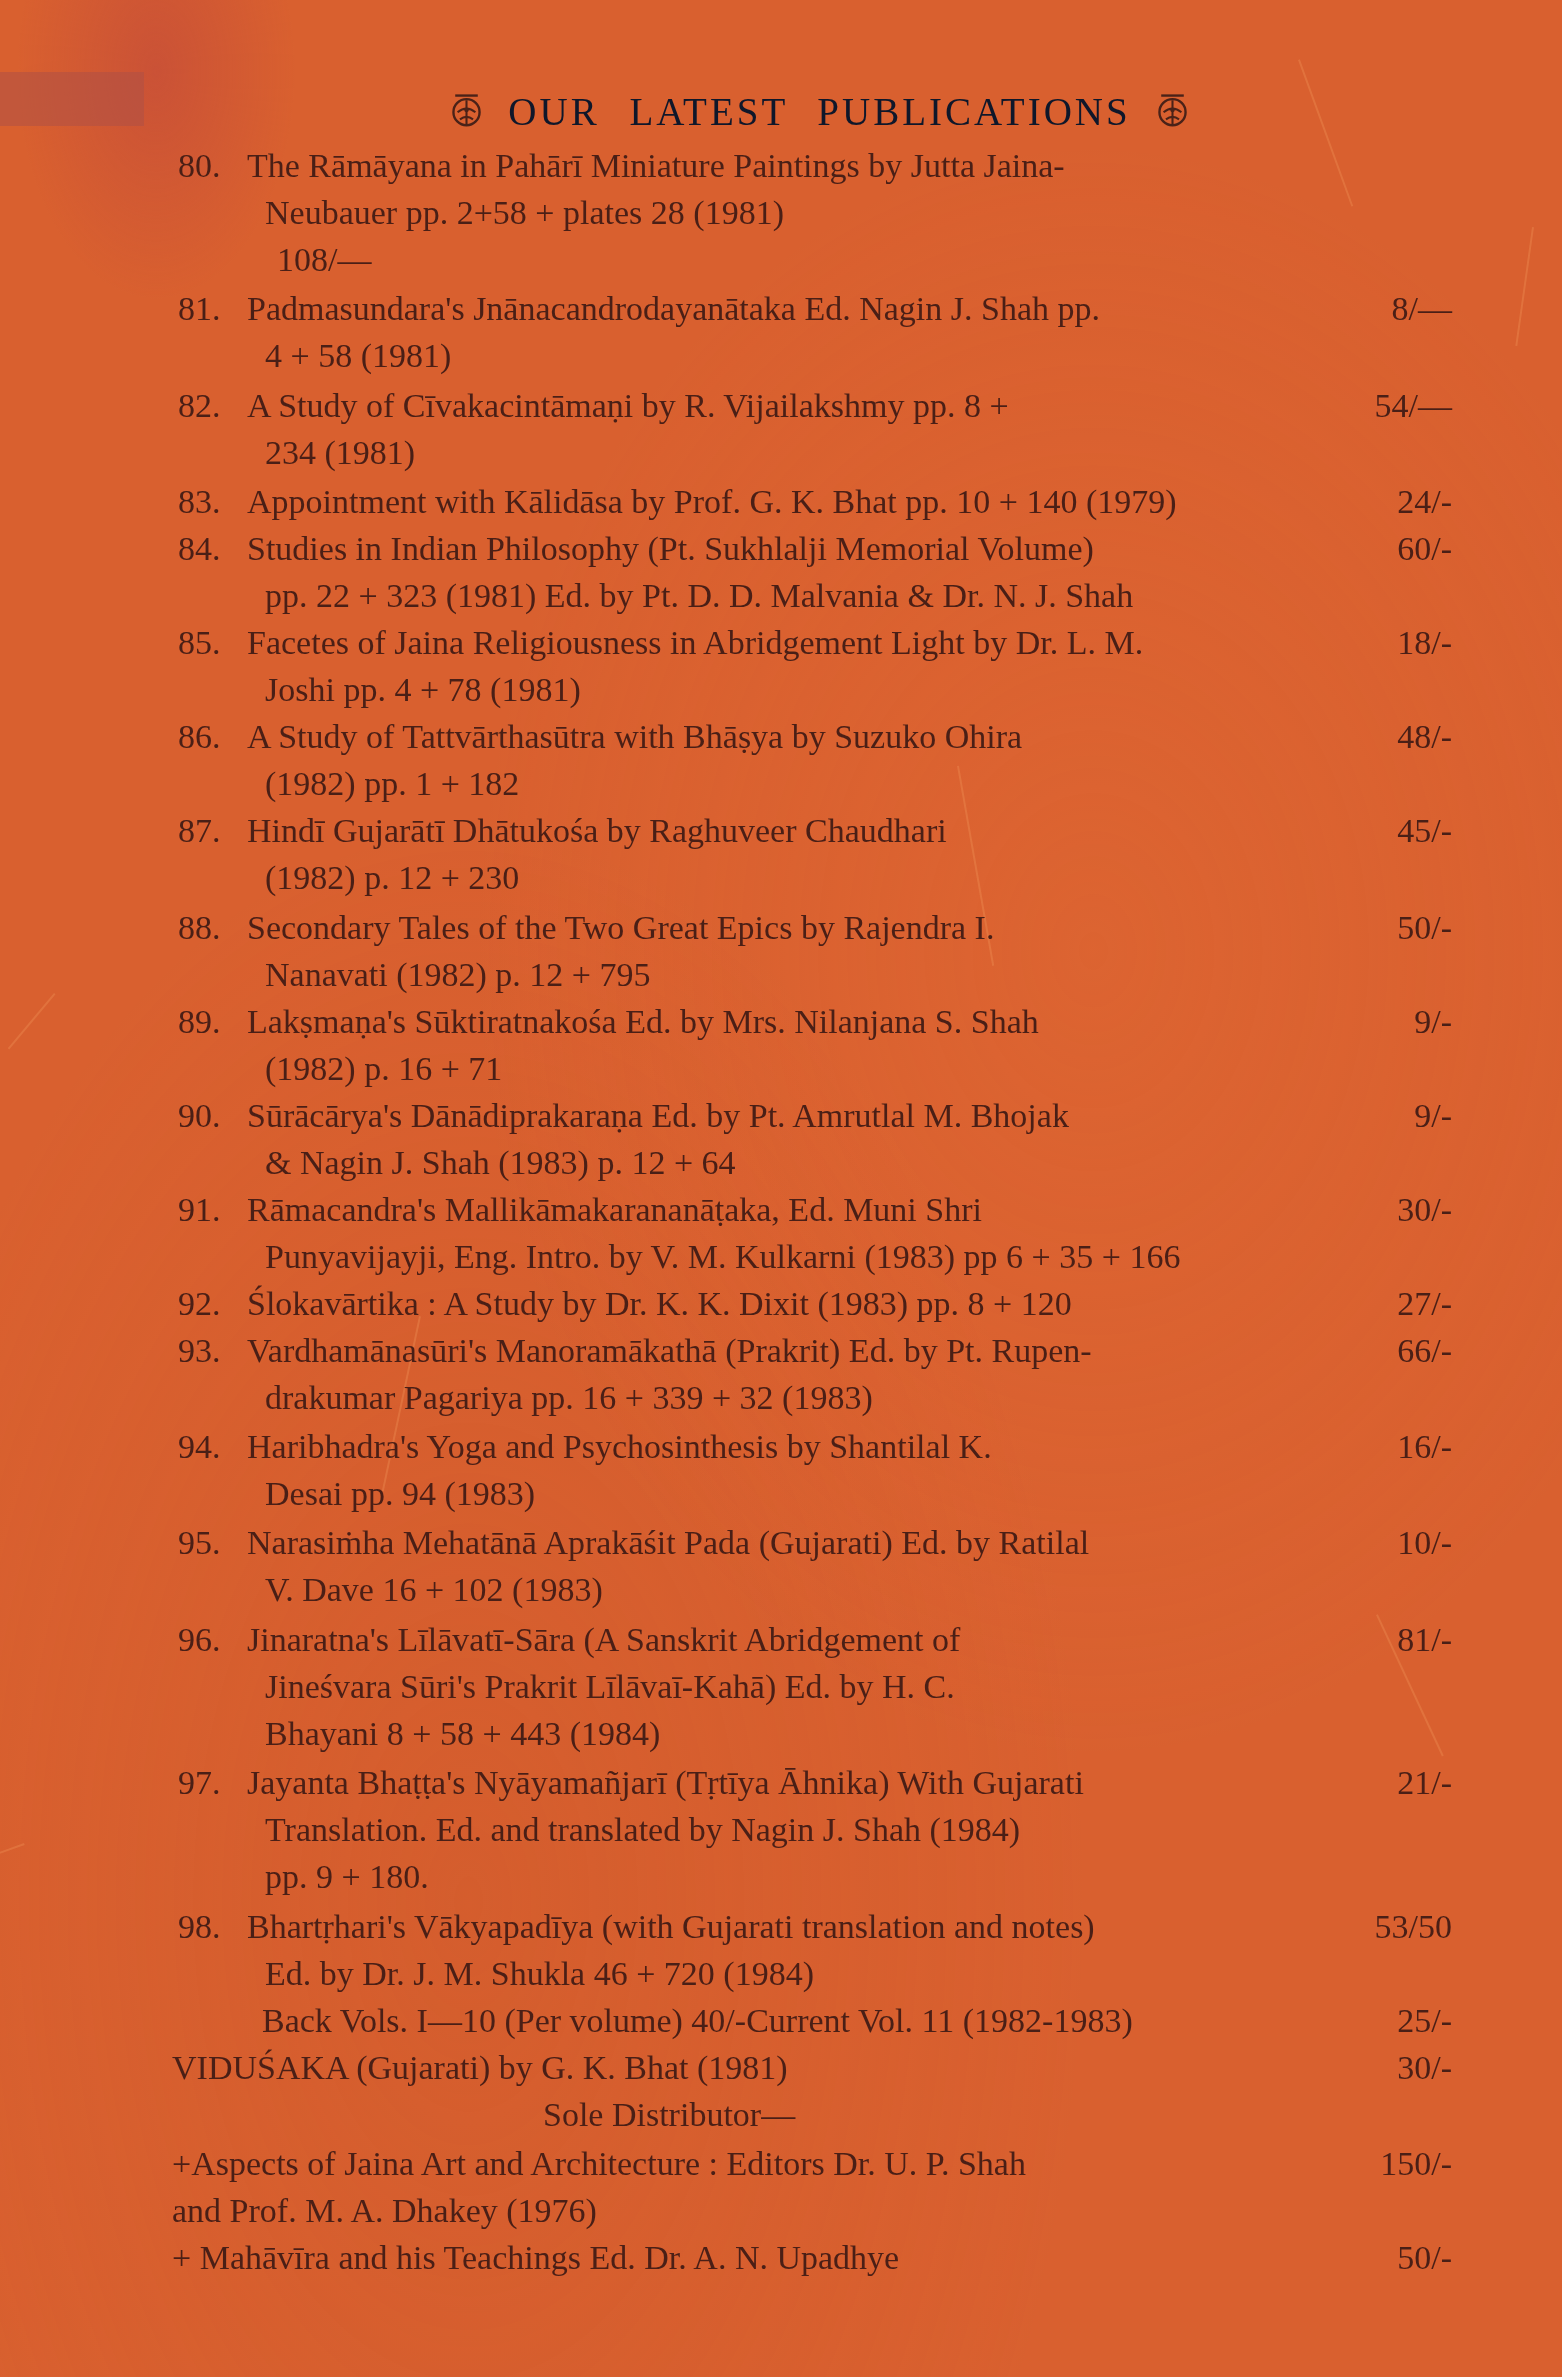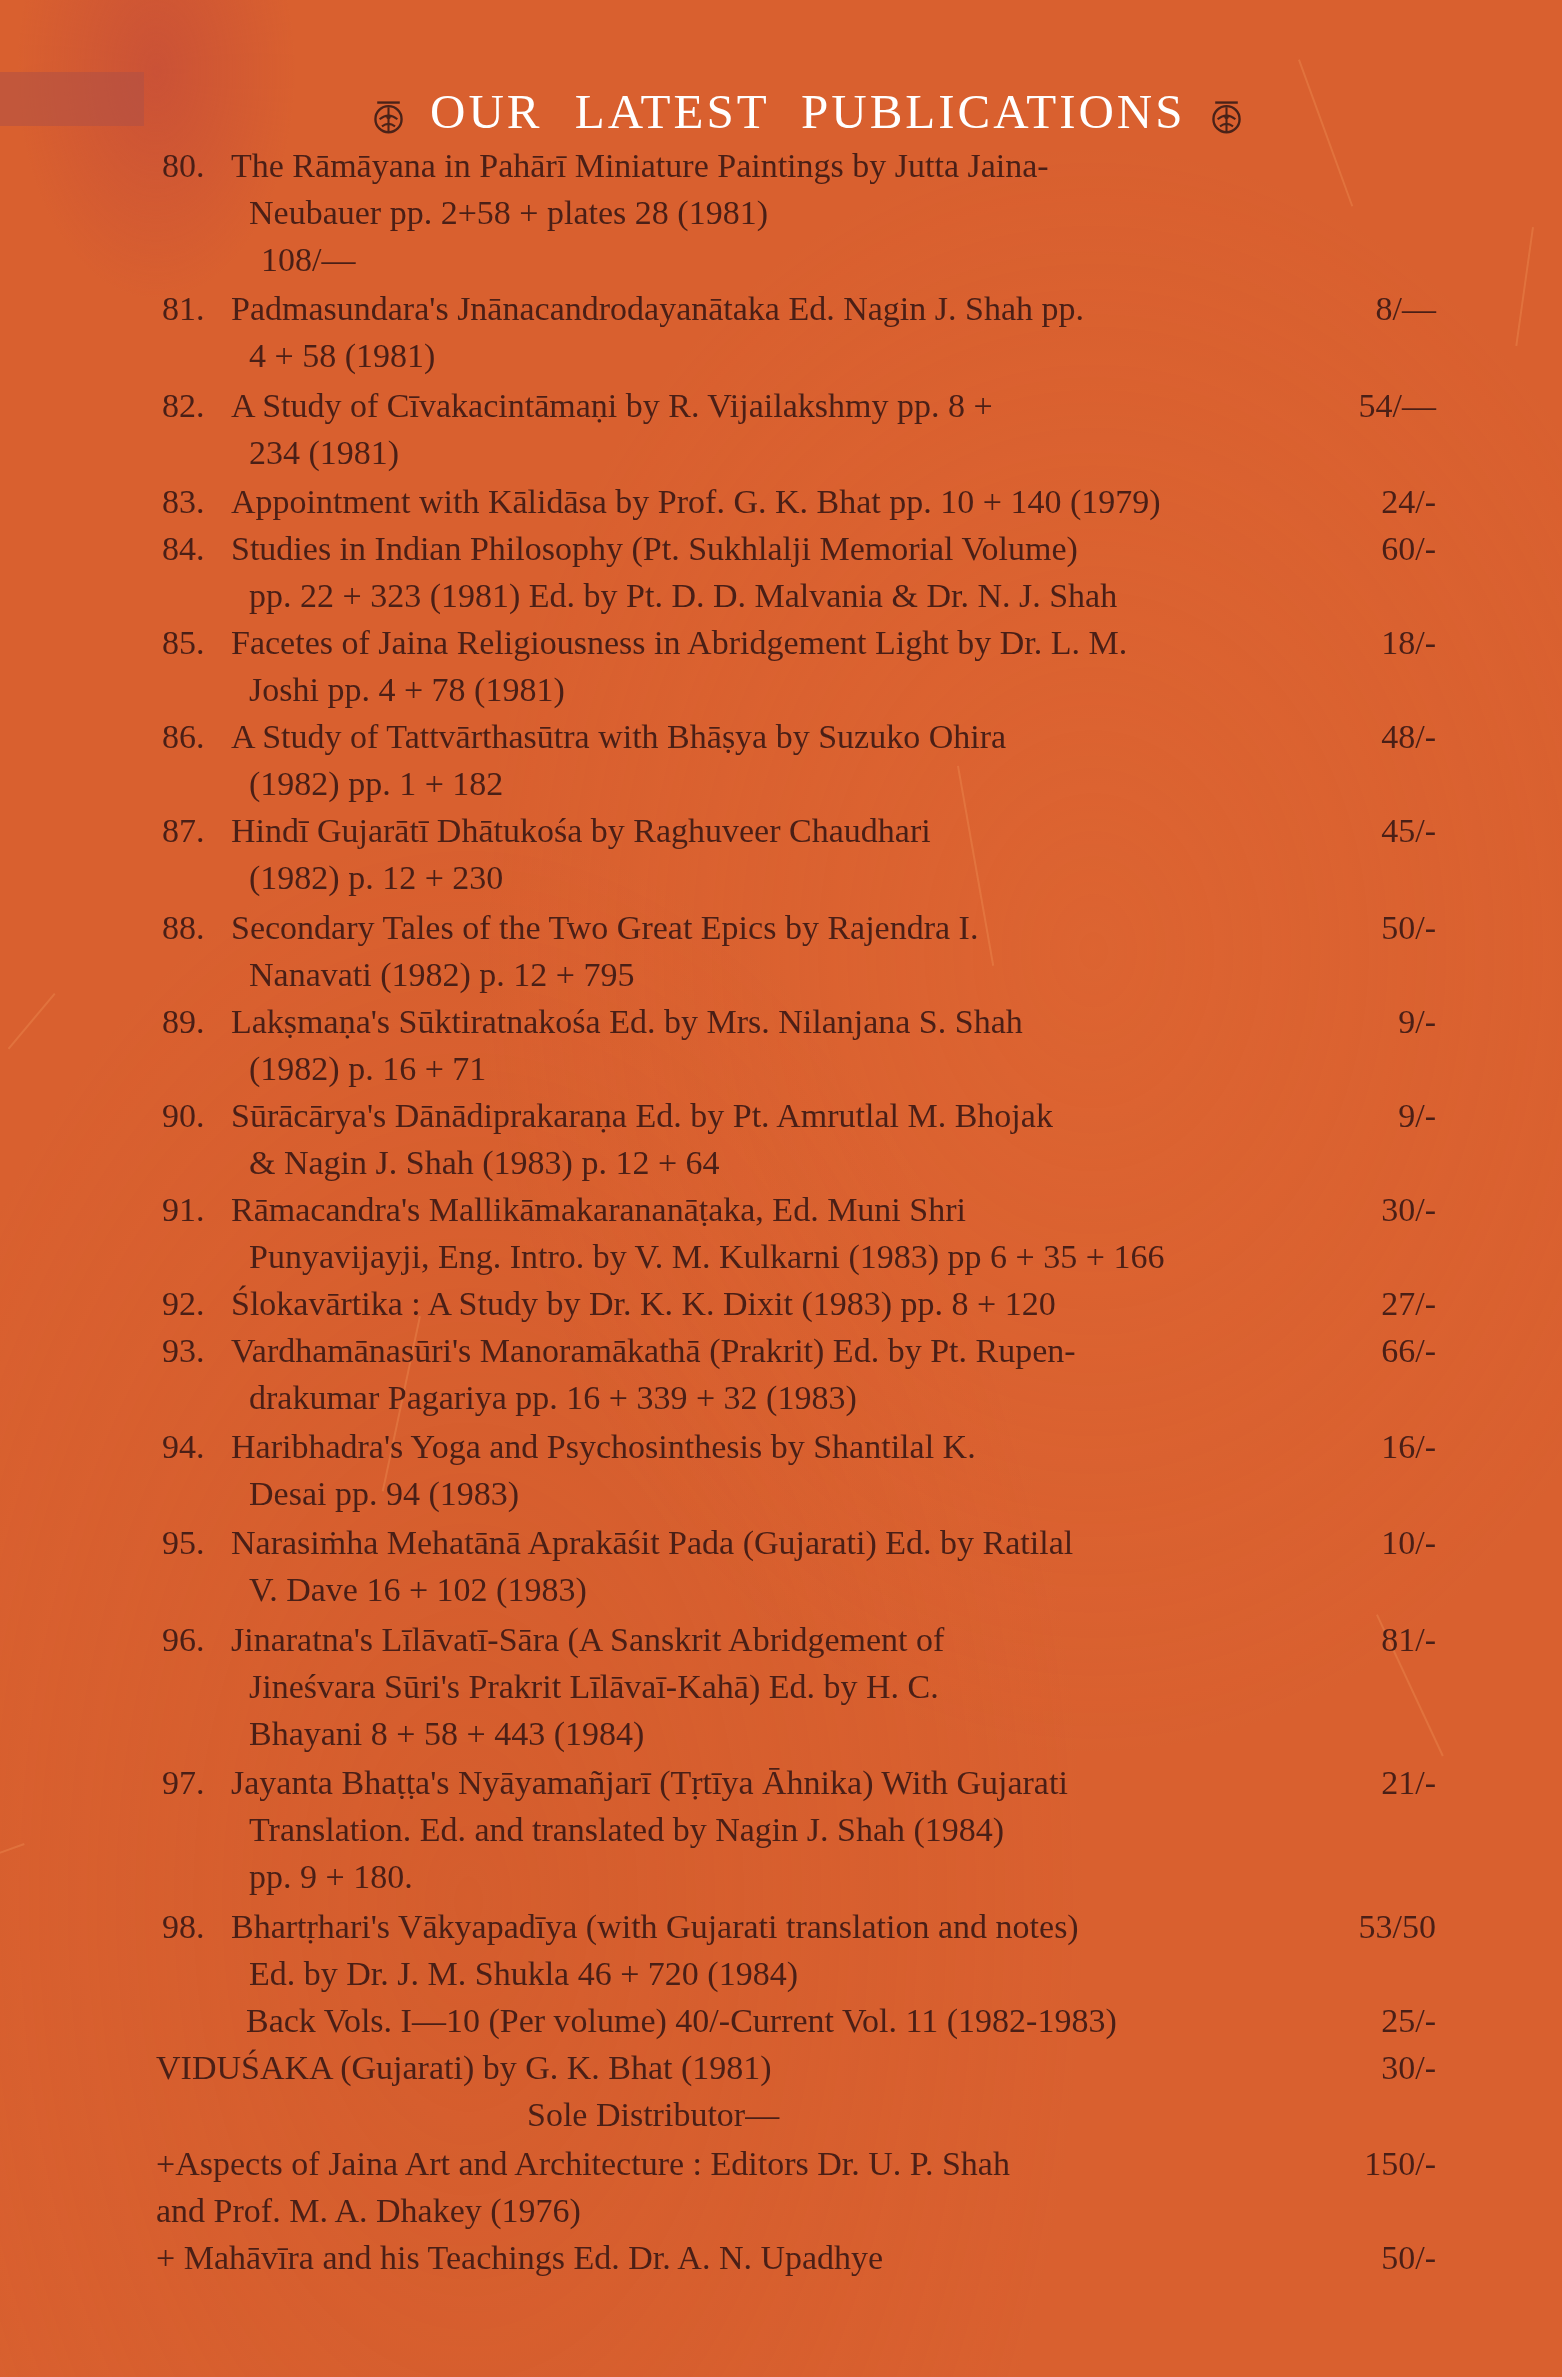--- a/index.html
+++ b/index.html
@@ -10,28 +10,28 @@
       radial-gradient(ellipse at 10% 3%, rgba(190,70,60,0.55) 0, rgba(190,70,60,0) 7%),
       radial-gradient(ellipse at 70% 40%, rgba(230,110,55,0.25) 0, rgba(230,110,55,0) 40%),
       radial-gradient(ellipse at 30% 80%, rgba(200,85,40,0.25) 0, rgba(200,85,40,0) 40%);
     font-family: "Liberation Serif", "DejaVu Serif", serif;
     color: #4a1f16;
     position: relative;
   }
   .page { position: absolute; left: 0; top: 0; width: 1563px; height: 2377px; }
   .heading {
     position: absolute; left: 371px; top: 78px; width: 897px; height: 66px;
-    display: flex; align-items: center; gap: 24px;
-    font-size: 49px; letter-spacing: 3px; color: #ffffff;
+    display: flex; align-items: center; justify-content: center; gap: 24px;
+    font-size: 39px; letter-spacing: 3px; color: #0f172a;
   }
   .ornament {
     width: 35px; height: 38px; display: inline-block;
   }
   .heading-text { white-space: nowrap; word-spacing: 17px; }
-  .list { position: absolute; left: 162px; top: 142px; width: 1274px; }
+  .list { position: absolute; left: 178px; top: 142px; width: 1274px; }
   .entry { position: relative; font-size: 34px; line-height: 47px; }
   .entry .line { display: flex; align-items: baseline; white-space: nowrap; }
   .entry .num { width: 69px; flex: 0 0 69px; text-align: left; }
   .entry .text { flex: 1 1 auto; overflow: hidden; text-align: justify; }
   .entry .price { flex: 0 0 auto; min-width: 72px; text-align: right; padding-left: 12px; }
   .entry .cont { padding-left: 87px; white-space: nowrap; }
   .entry.gap { margin-top: 2.4px; }
   .special .line { padding-left: 18px; }
   .flush .line { padding-left: 0; margin-left: -6px; }
   .flush .cont { padding-left: 0; margin-left: -6px; }

